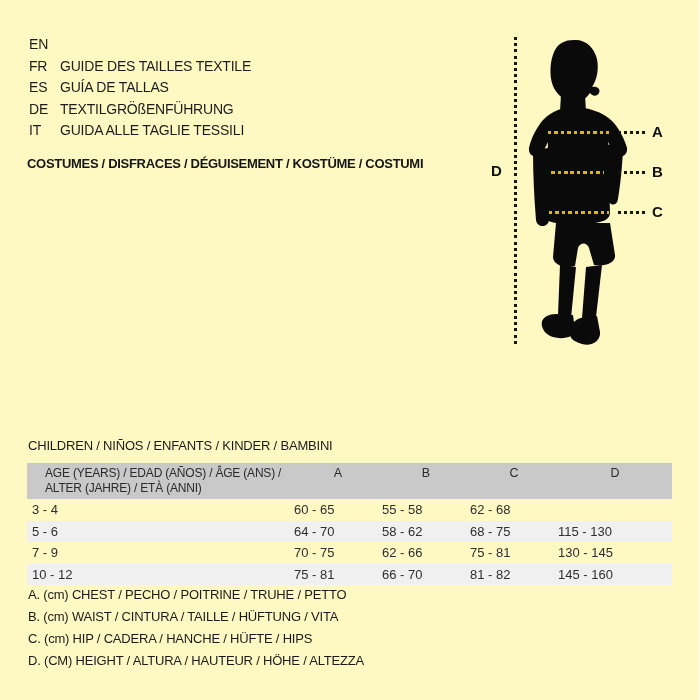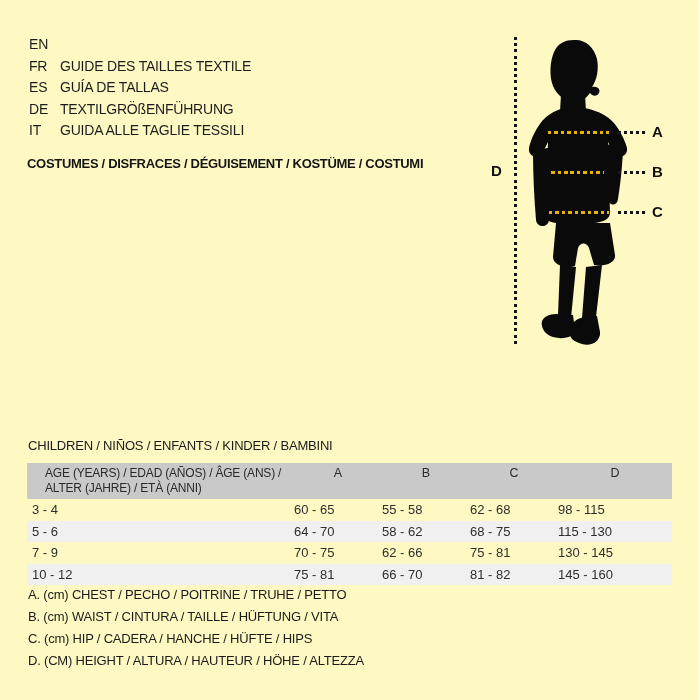--- a/index.html
+++ b/index.html
@@ -125,21 +125,20 @@
       <div class="col-letter">B</div>
       <div class="col-letter">C</div>
       <div class="col-letter">D</div>
     </div>
 
     <div class="t-row">
       <div class="age">3 - 4</div>
       <div class="val">60 - 65</div>
       <div class="val">55 - 58</div>
       <div class="val">62 - 68</div>
-      <div class="val">98 - 115</div>
     </div>
     <div class="t-row alt">
       <div class="age">5 - 6</div>
       <div class="val">64 - 70</div>
       <div class="val">58 - 62</div>
       <div class="val">68 - 75</div>
       <div class="val">115 - 130</div>
     </div>
     <div class="t-row">
       <div class="age">7 - 9</div>

